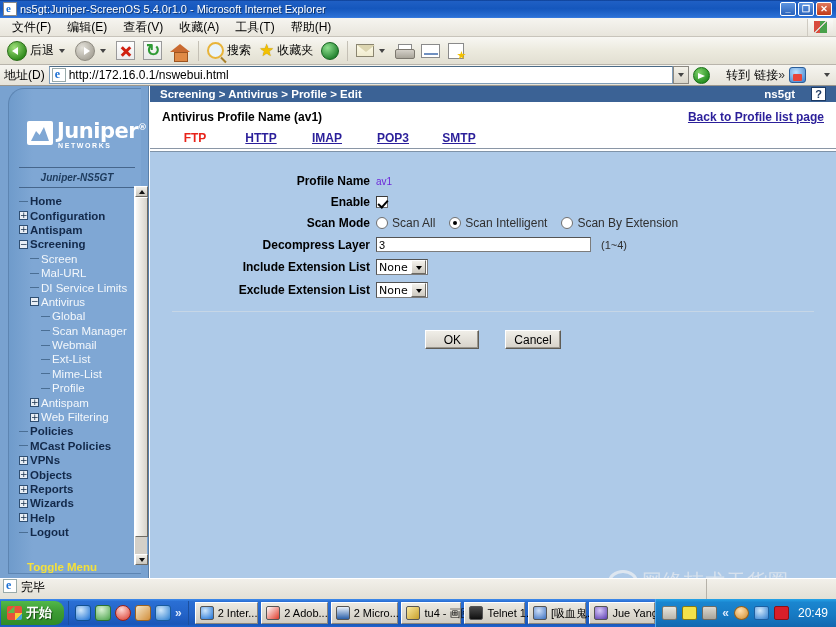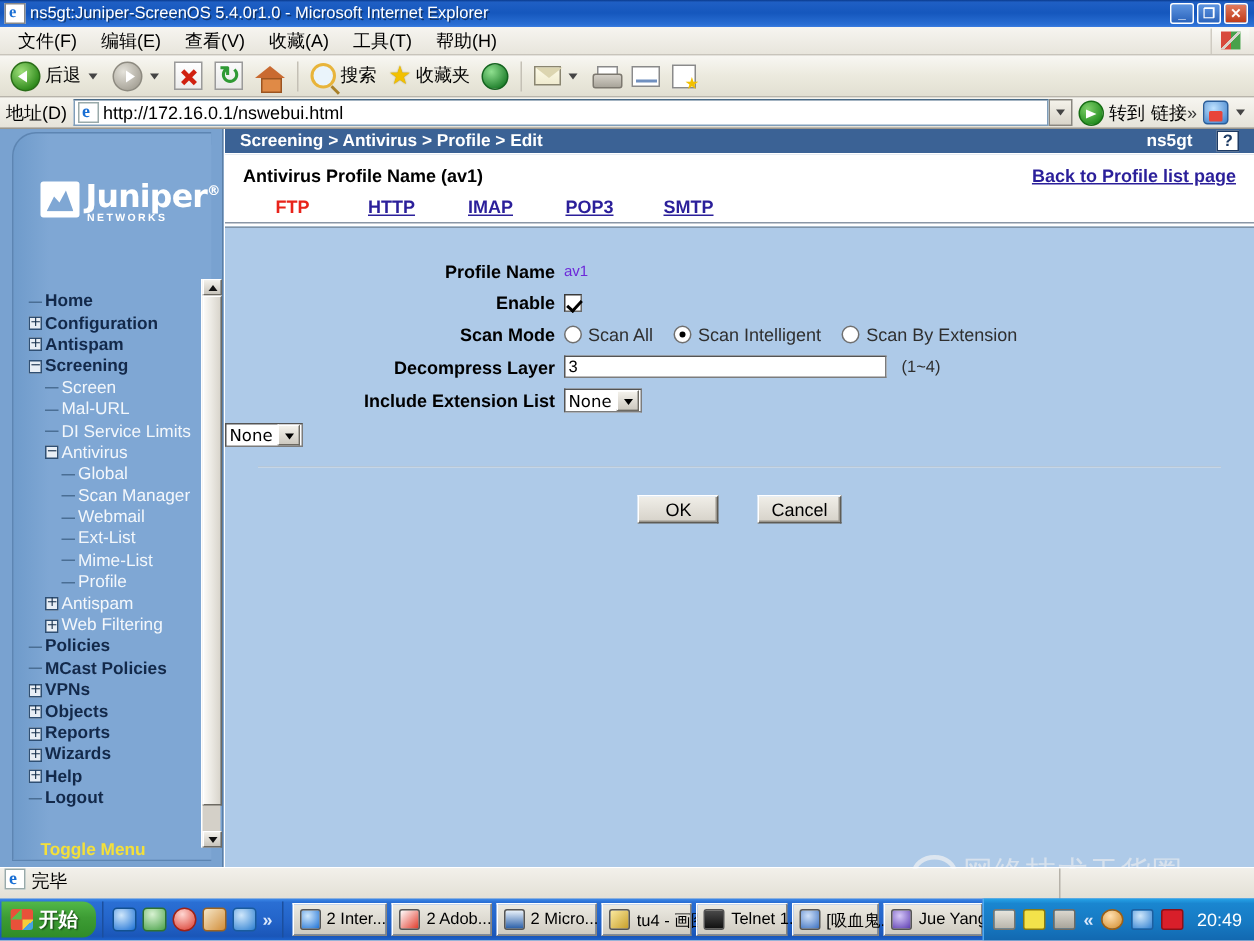--- a/index.html
+++ b/index.html
@@ -112,21 +112,21 @@
     flex:1;height:18px;background:#fff;border:1px solid #7f9db9;border-top-color:#4a6a86;
     display:flex;align-items:center;padding-left:2px;position:relative;min-width:0;
   }
   .addr-ico{width:14px;height:14px;background:#fff;border:1px solid #9aa;flex:none;position:relative;margin-right:3px;}
   .addr-ico:after{content:"e";position:absolute;left:2px;top:-2px;font:bold 12px "Liberation Serif",serif;color:#1a6fd4;}
   .addrtext{font-size:12px;color:#000;white-space:nowrap;overflow:hidden;}
   .addr-drop{
     width:16px;height:18px;background:linear-gradient(to bottom,#f4f2ea,#d9d5ca);
     border:1px solid #8a8780;display:flex;align-items:center;justify-content:center;flex:none;
   }
-  .goarea{display:flex;align-items:center;gap:3px;padding:0 4px;white-space:nowrap;}
+  .goarea{display:flex;align-items:center;gap:16px;padding:0 4px;white-space:nowrap;}
   .goico{width:17px;height:17px;border-radius:50%;background:radial-gradient(circle at 35% 30%,#7fd06a,#1f8a1c 80%);border:1px solid #166d14;position:relative;}
   .goico:after{content:"";position:absolute;left:4px;top:5px;width:0;height:0;border-top:3px solid transparent;border-bottom:3px solid transparent;border-left:7px solid #fff;}
   .linksbtn{font-size:12px;color:#000;}
   .chev{font-size:12px;color:#333;}
   .msn{width:17px;height:16px;border-radius:3px;background:radial-gradient(circle at 40% 30%,#bfe2ff,#3a7dc9);border:1px solid #2a5d99;position:relative;}
   .msn:after{content:"";position:absolute;left:3px;top:6px;width:9px;height:7px;background:#e8443a;border-radius:1px;}
 
   
   .client{
     position:absolute;left:0;top:86px;width:836px;height:492px;background:#fff;overflow:hidden;
@@ -441,20 +441,23 @@
 
     <div class="leftframe">
       <div class="lf-inner">
 
         <div class="logo-box">
           <div class="logo-mark"></div>
           <div class="logo-text"><span>Juniper</span><span class="logo-sup">®</span></div>
           <div class="logo-sub">NETWORKS</div>
         </div>
 
+        <div class="dev-box">
+          <span class="dev-name">Juniper-NS5GT</span>
+        </div>
 
         <div class="treewrap">
           <div class="tree" id="tree">
               <div class="trow">
                 <span class="tdash"></span>
                 <span class="tlabel-b">Home</span>
               </div>
               <div class="trow">
                 <span class="tbox">+</span>
                 <span class="tlabel-b">Configuration</span>
@@ -626,20 +629,21 @@
 
           <div class="frow">
             <span class="flabel">Include Extension List</span>
             <span class="sel">
               <span class="seltext">None</span>
               <span class="selbtn"></span>
             </span>
           </div>
 
           <div class="frow">
+            <span class="flabel">Exclude Extension List</span>
             <span class="sel">
               <span class="seltext">None</span>
               <span class="selbtn"></span>
             </span>
           </div>
 
           <div class="hr"></div>
 
           <div class="btnrow">
             <span class="btn">OK</span>

